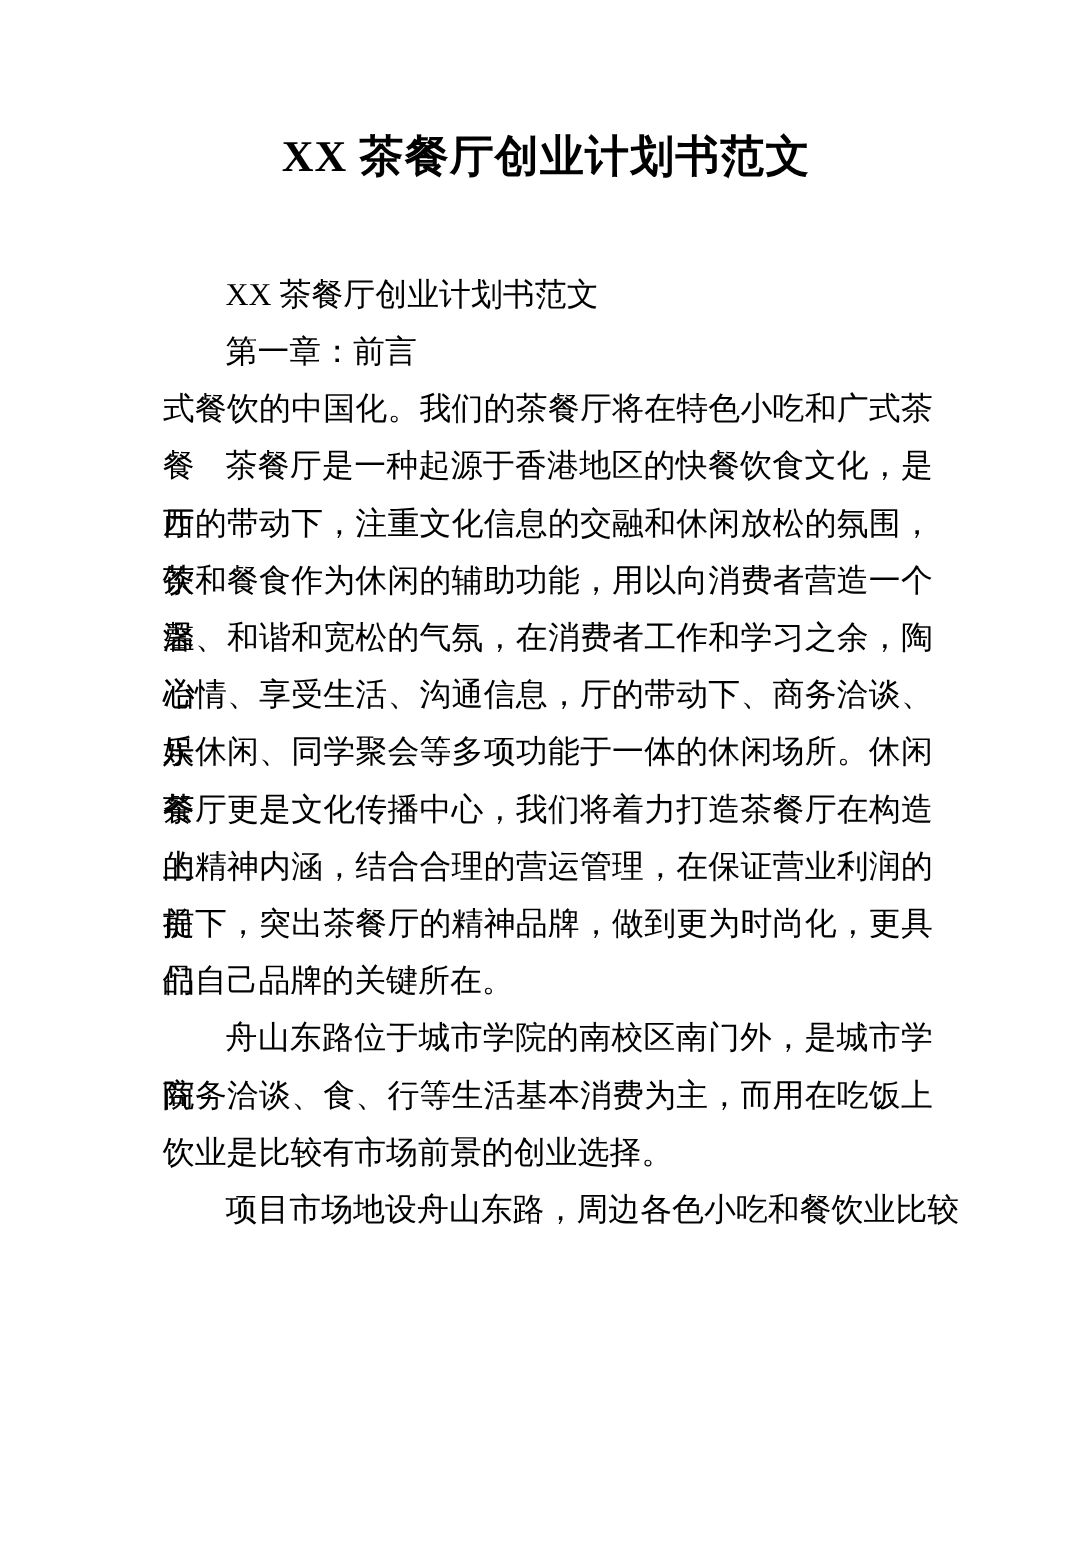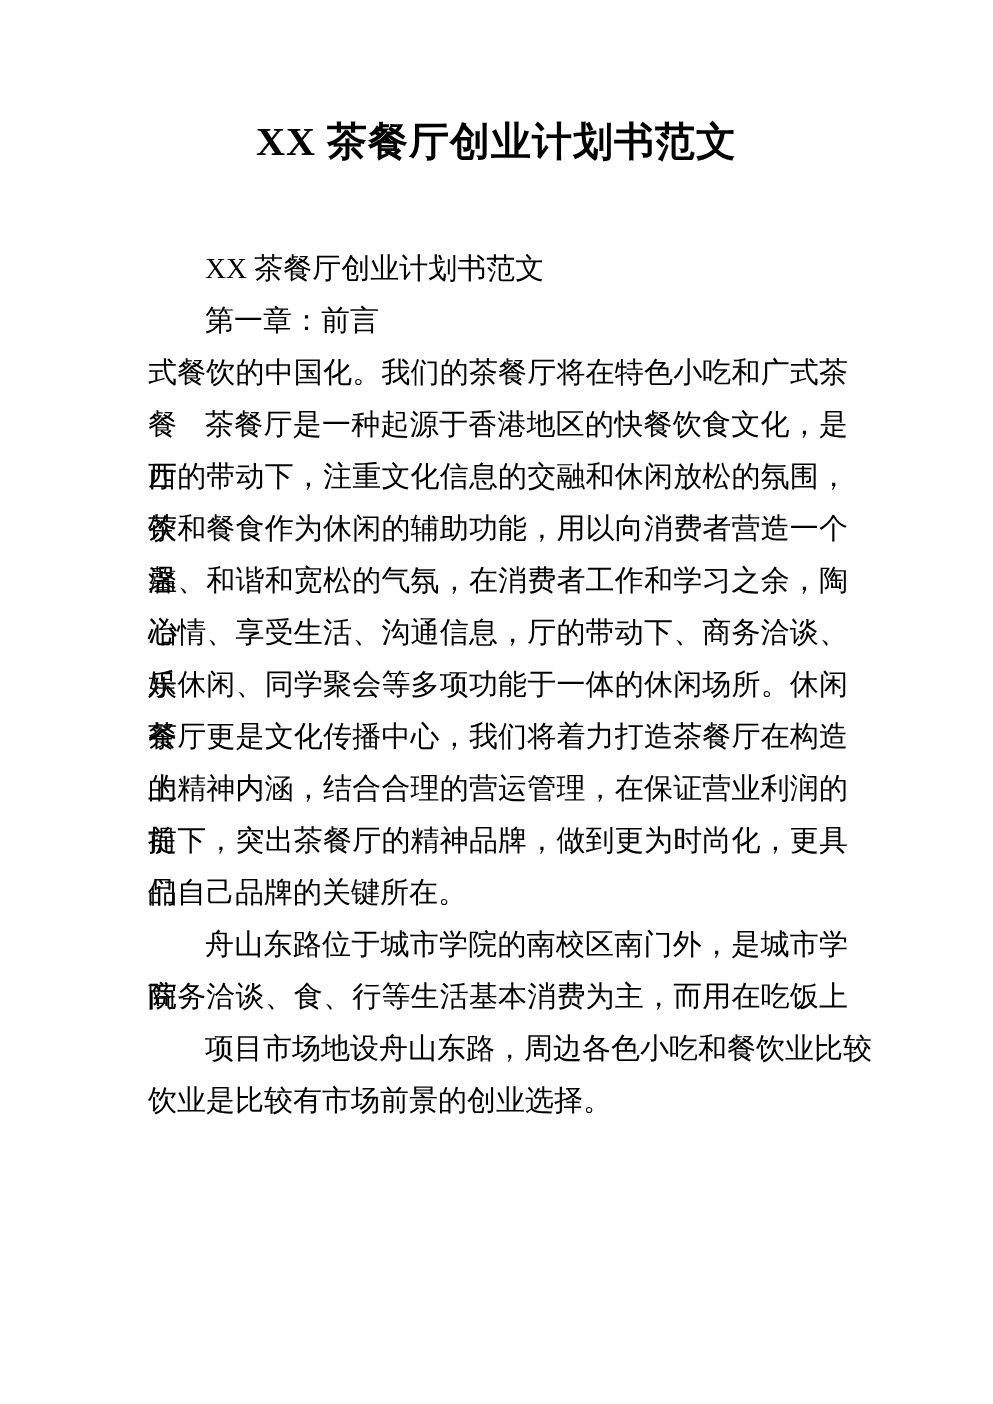--- a/index.html
+++ b/index.html
@@ -62,16 +62,16 @@
       <div class="line justify">饮和餐食作为休闲的辅助功能，用以向消费者营造一个温</div>
       <div class="line justify">馨、和谐和宽松的气氛，在消费者工作和学习之余，陶冶</div>
       <div class="line justify">心情、享受生活、沟通信息，厅的带动下、商务洽谈、娱</div>
       <div class="line justify">乐休闲、同学聚会等多项功能于一体的休闲场所。休闲茶</div>
       <div class="line justify">餐厅更是文化传播中心，我们将着力打造茶餐厅在构造上</div>
       <div class="line justify">的精神内涵，结合合理的营运管理，在保证营业利润的前</div>
       <div class="line justify">提下，突出茶餐厅的精神品牌，做到更为时尚化，更具品</div>
       <div class="line">们自己品牌的关键所在。</div>
       <div class="line indent justify">舟山东路位于城市学院的南校区南门外，是城市学院</div>
       <div class="line justify">商务洽谈、食、行等生活基本消费为主，而用在吃饭上</div>
+      <div class="line">饮业是比较有市场前景的创业选择。</div>
       <div class="line indent">项目市场地设舟山东路，周边各色小吃和餐饮业比较</div>
-      <div class="line">饮业是比较有市场前景的创业选择。</div>
     </div>
 </div>
 
 </body></html>

